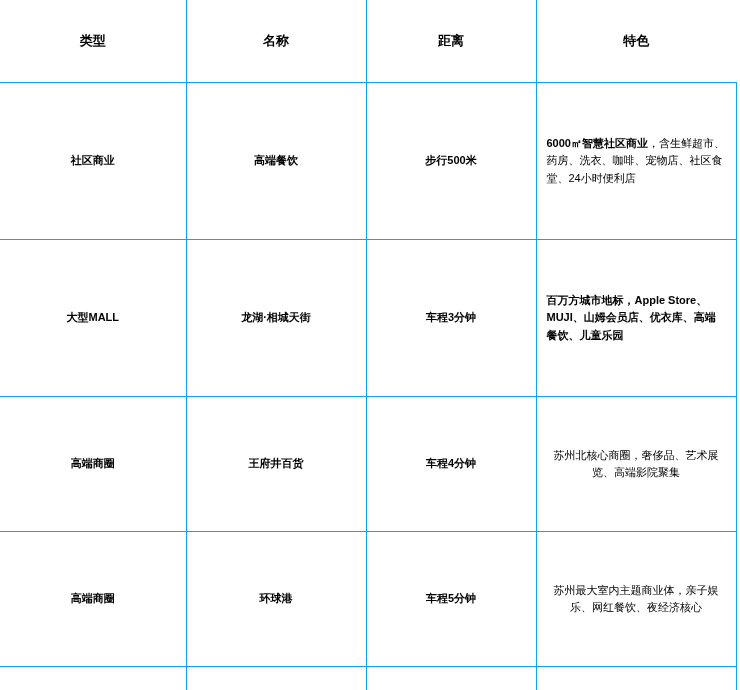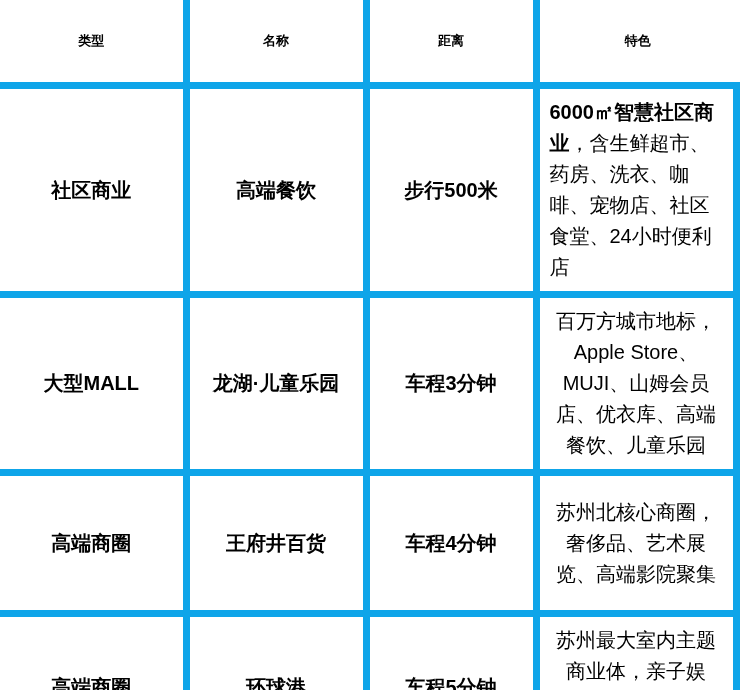--- a/index.html
+++ b/index.html
@@ -20,24 +20,24 @@
     margin: 0;
     table-layout: fixed;
   }
   table.amenity-table col.c-type    { width: 186px; }
   table.amenity-table col.c-name    { width: 180px; }
   table.amenity-table col.c-dist    { width: 170px; }
   table.amenity-table col.c-feat    { width: 200px; }
 
   table.amenity-table th,
   table.amenity-table td {
-    border: 7px solid #0ea5e9;
+    border: 1px solid #0ea5e9;
     padding: 8px 10px;
     vertical-align: middle;
-    font-size: 20px;
+    font-size: 11px;
     line-height: 1.55;
   }
   table.amenity-table thead th {
     height: 66px;
     text-align: center;
     font-weight: bold;
     font-size: 13px;
     border-top: none;
   }
   table.amenity-table thead th:first-child { border-left: none; }
@@ -51,22 +51,21 @@
   }
   td.cell-type:first-child { border-left: none; }
   td.cell-feat { border-right: none; }
 
   td.cell-feat {
     text-align: left;
     font-size: 14.5px;
     line-height: 1.6;
   }
   td.cell-feat.bold-all {
-    font-weight: normal;
-    text-align: center;
+    font-weight: bold;
   }
   td.cell-feat .lead {
     font-weight: bold;
   }
   tbody tr.row-tall td { height: 140px; }
   tbody tr.row-mid td  { height: 118px; text-align: center; }
   tbody tr.row-short td { height: 100px; }
   tbody tr:last-child td { border-bottom: none; }
 </style>
 </head>
@@ -89,21 +88,21 @@
   </thead>
   <tbody>
     <tr class="row-tall">
       <td class="cell-type">社区商业</td>
       <td class="cell-name">高端餐饮</td>
       <td class="cell-dist">步行500米</td>
       <td class="cell-feat"><span class="lead">6000㎡智慧社区商业</span><span>，含生鲜超市、药房、洗衣、咖啡、宠物店、社区食堂、24小时便利店</span></td>
     </tr>
     <tr class="row-tall">
       <td class="cell-type">大型MALL</td>
-      <td class="cell-name">龙湖·儿童乐园</td>
+      <td class="cell-name">龙湖·相城天街</td>
       <td class="cell-dist">车程3分钟</td>
       <td class="cell-feat bold-all">百万方城市地标，Apple Store、MUJI、山姆会员店、优衣库、高端餐饮、儿童乐园</td>
     </tr>
     <tr class="row-mid">
       <td class="cell-type">高端商圈</td>
       <td class="cell-name">王府井百货</td>
       <td class="cell-dist">车程4分钟</td>
       <td class="cell-feat">苏州北核心商圈，奢侈品、艺术展览、高端影院聚集</td>
     </tr>
     <tr class="row-mid">

